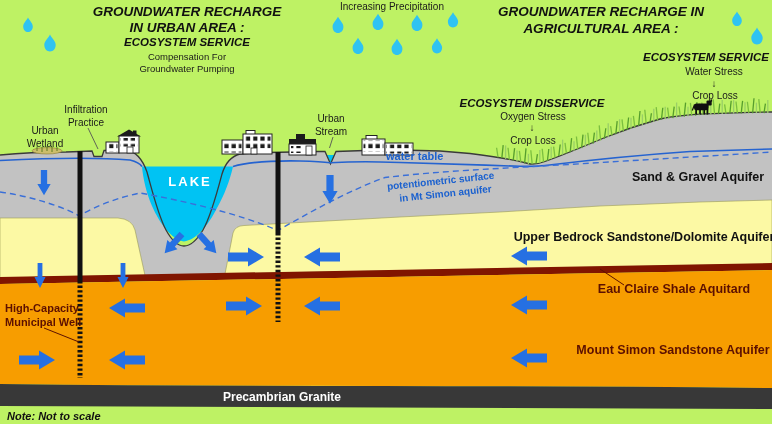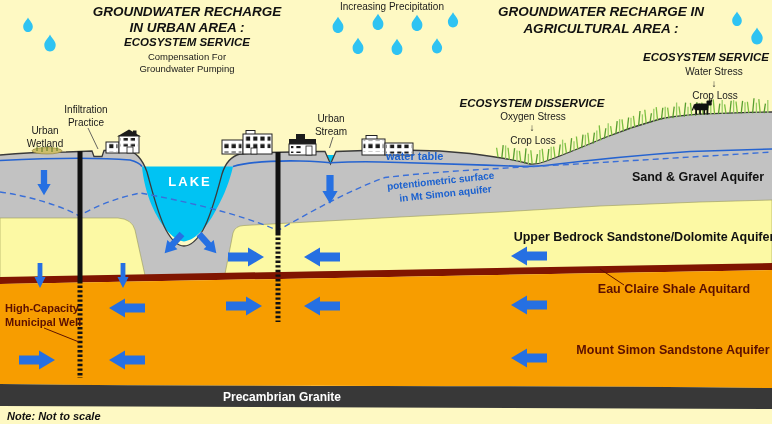--- a/index.html
+++ b/index.html
@@ -1,16 +1,16 @@
 <!DOCTYPE html>
 <html><head>
 <meta charset="utf-8">
 <style>
   html,body{margin:0;padding:0;background:#fff;}
-  #stage{position:relative;width:772px;height:424px;background:#fef9c3;overflow:hidden;
+  #stage{position:relative;width:772px;height:424px;background:#bef264;overflow:hidden;
          font-family:"Liberation Sans",sans-serif;}
   svg text{user-select:none;}
   .hd1{font:italic 700 13.5px "Liberation Sans",sans-serif;fill:#111;}
   .hd2{font:italic 700 11.5px "Liberation Sans",sans-serif;fill:#111;}
   .plain{font:400 10px "Liberation Sans",sans-serif;fill:#1a1a1a;}
   .plain9{font:400 9.5px "Liberation Sans",sans-serif;fill:#1a1a1a;}
   .lbl-layer{font:700 12.5px "Liberation Sans",sans-serif;fill:#111;}
   .lbl-maroon{font:700 12.5px "Liberation Sans",sans-serif;fill:#5c1000;}
   .lbl-maroon-sm{font:700 11px "Liberation Sans",sans-serif;fill:#5c1000;}
   .lbl-blue{font:700 11px "Liberation Sans",sans-serif;fill:#1b61cf;}

